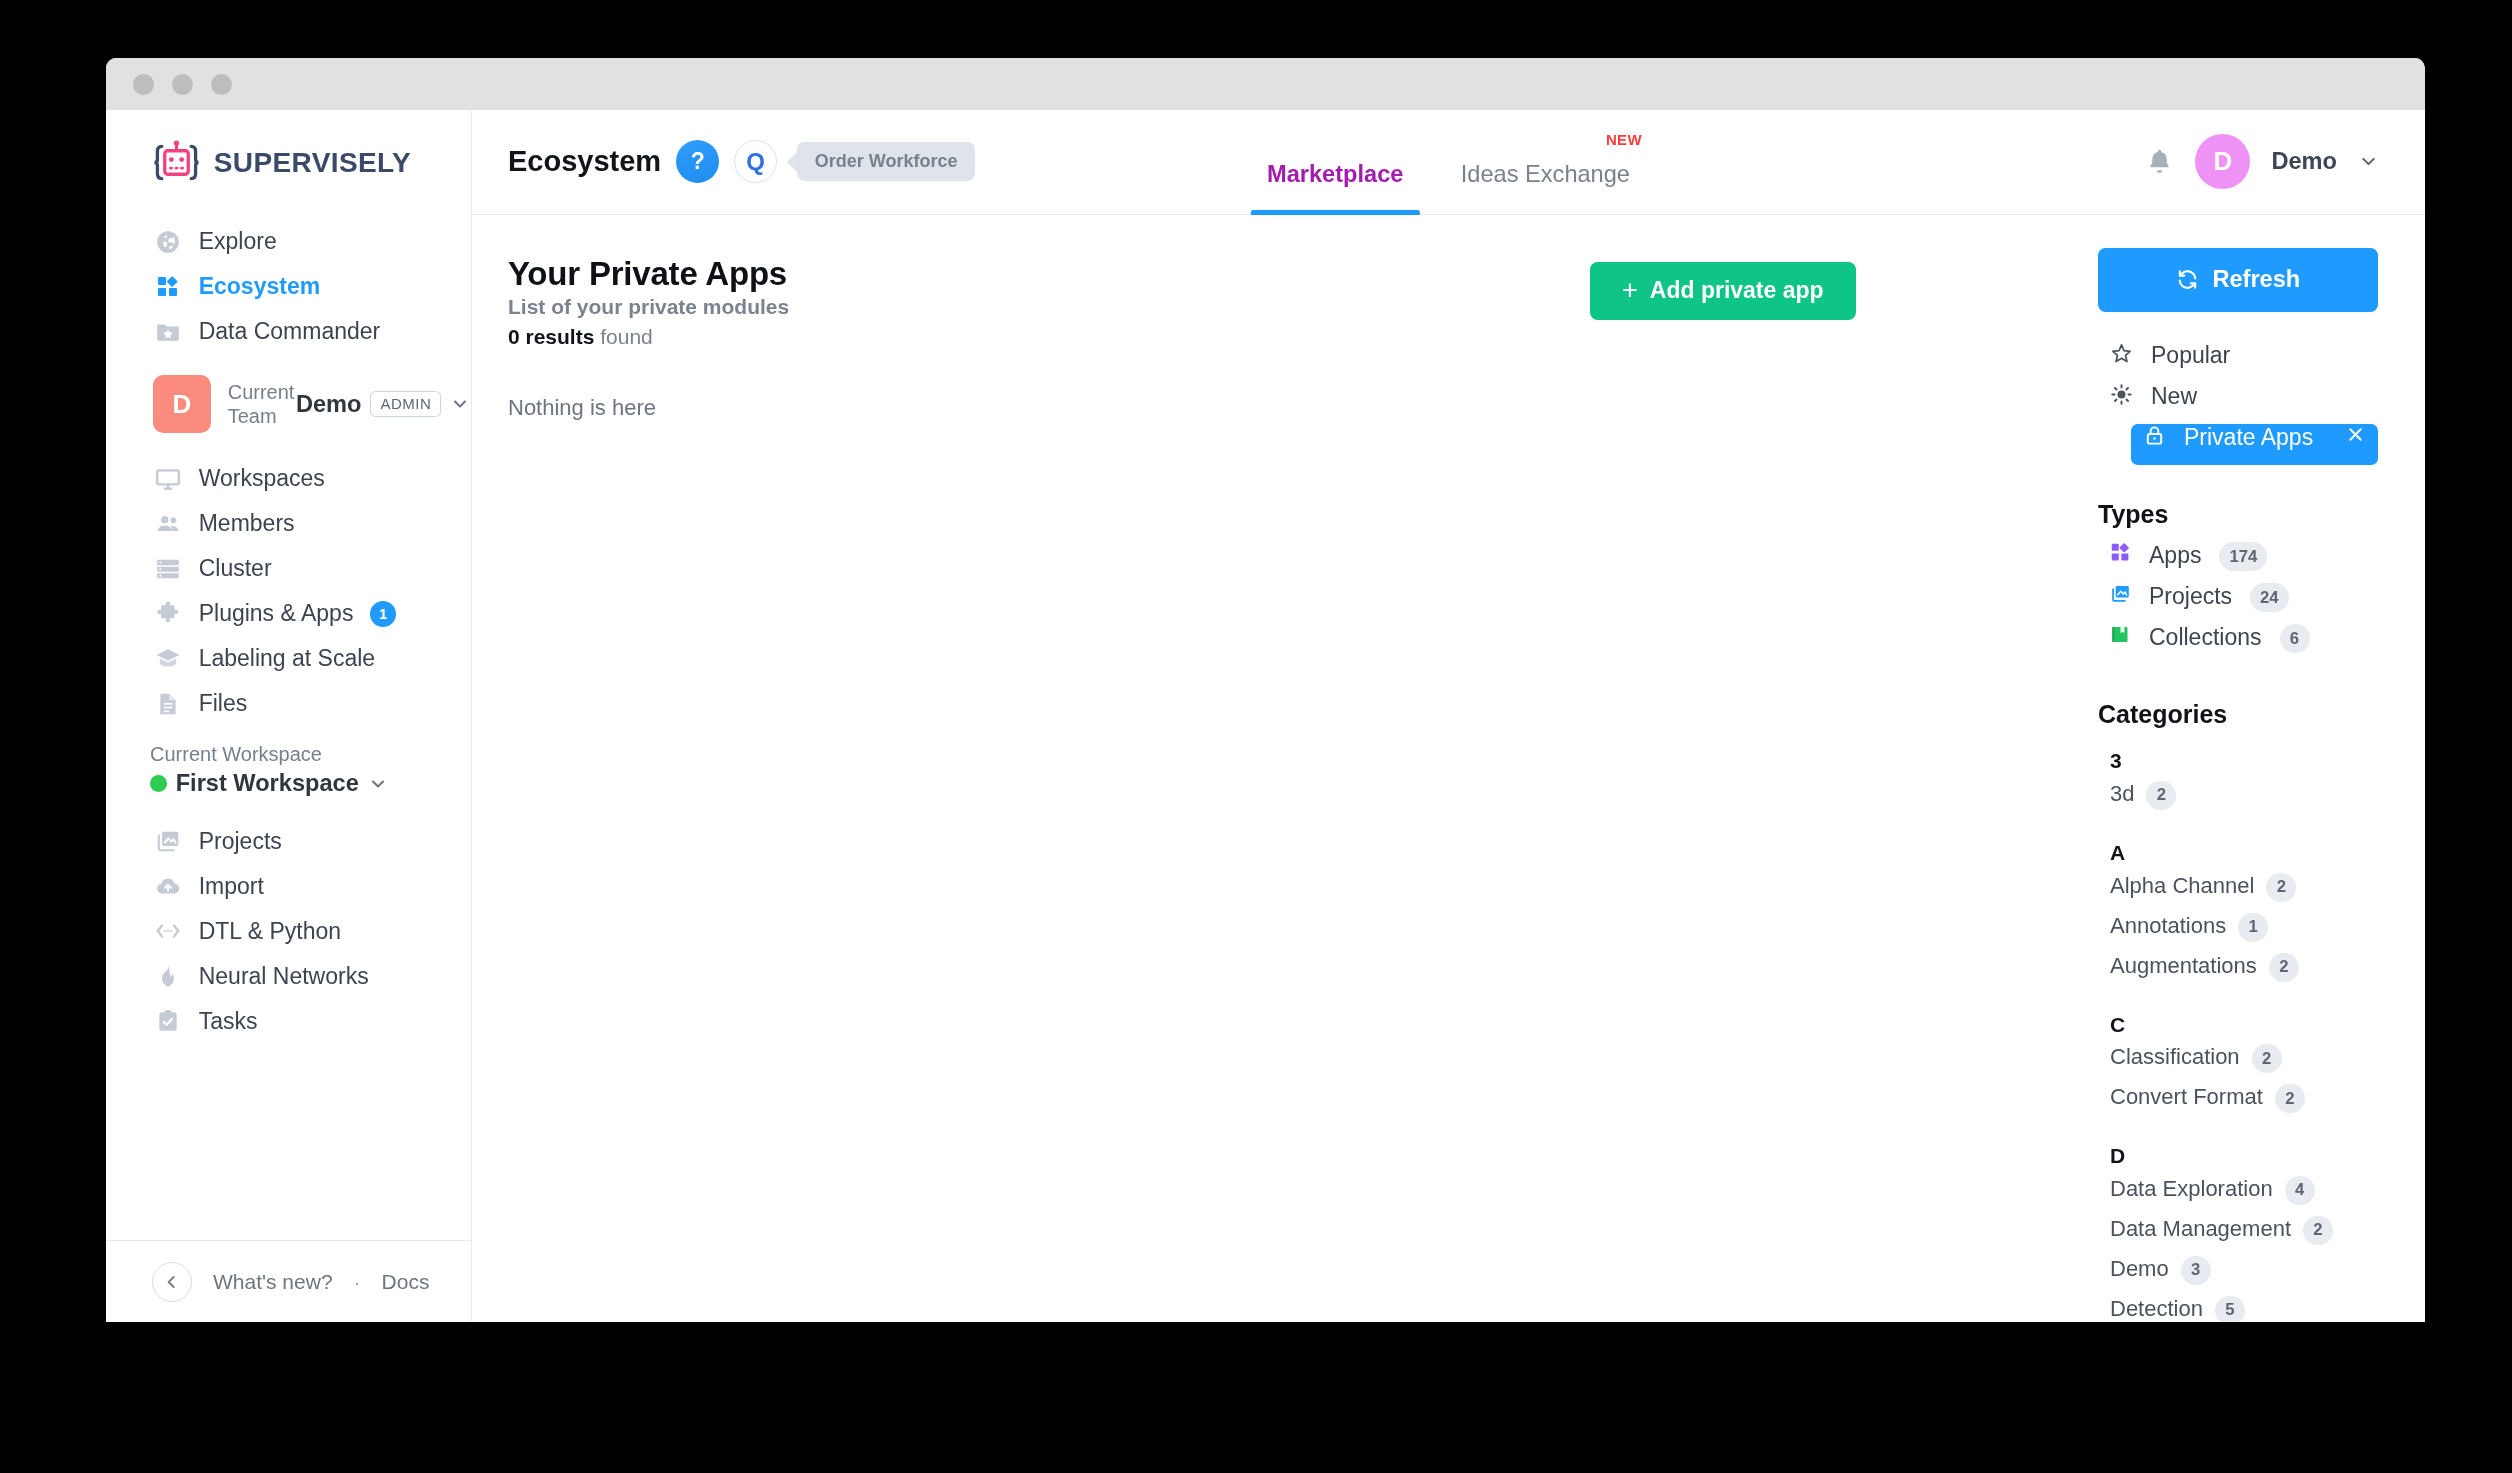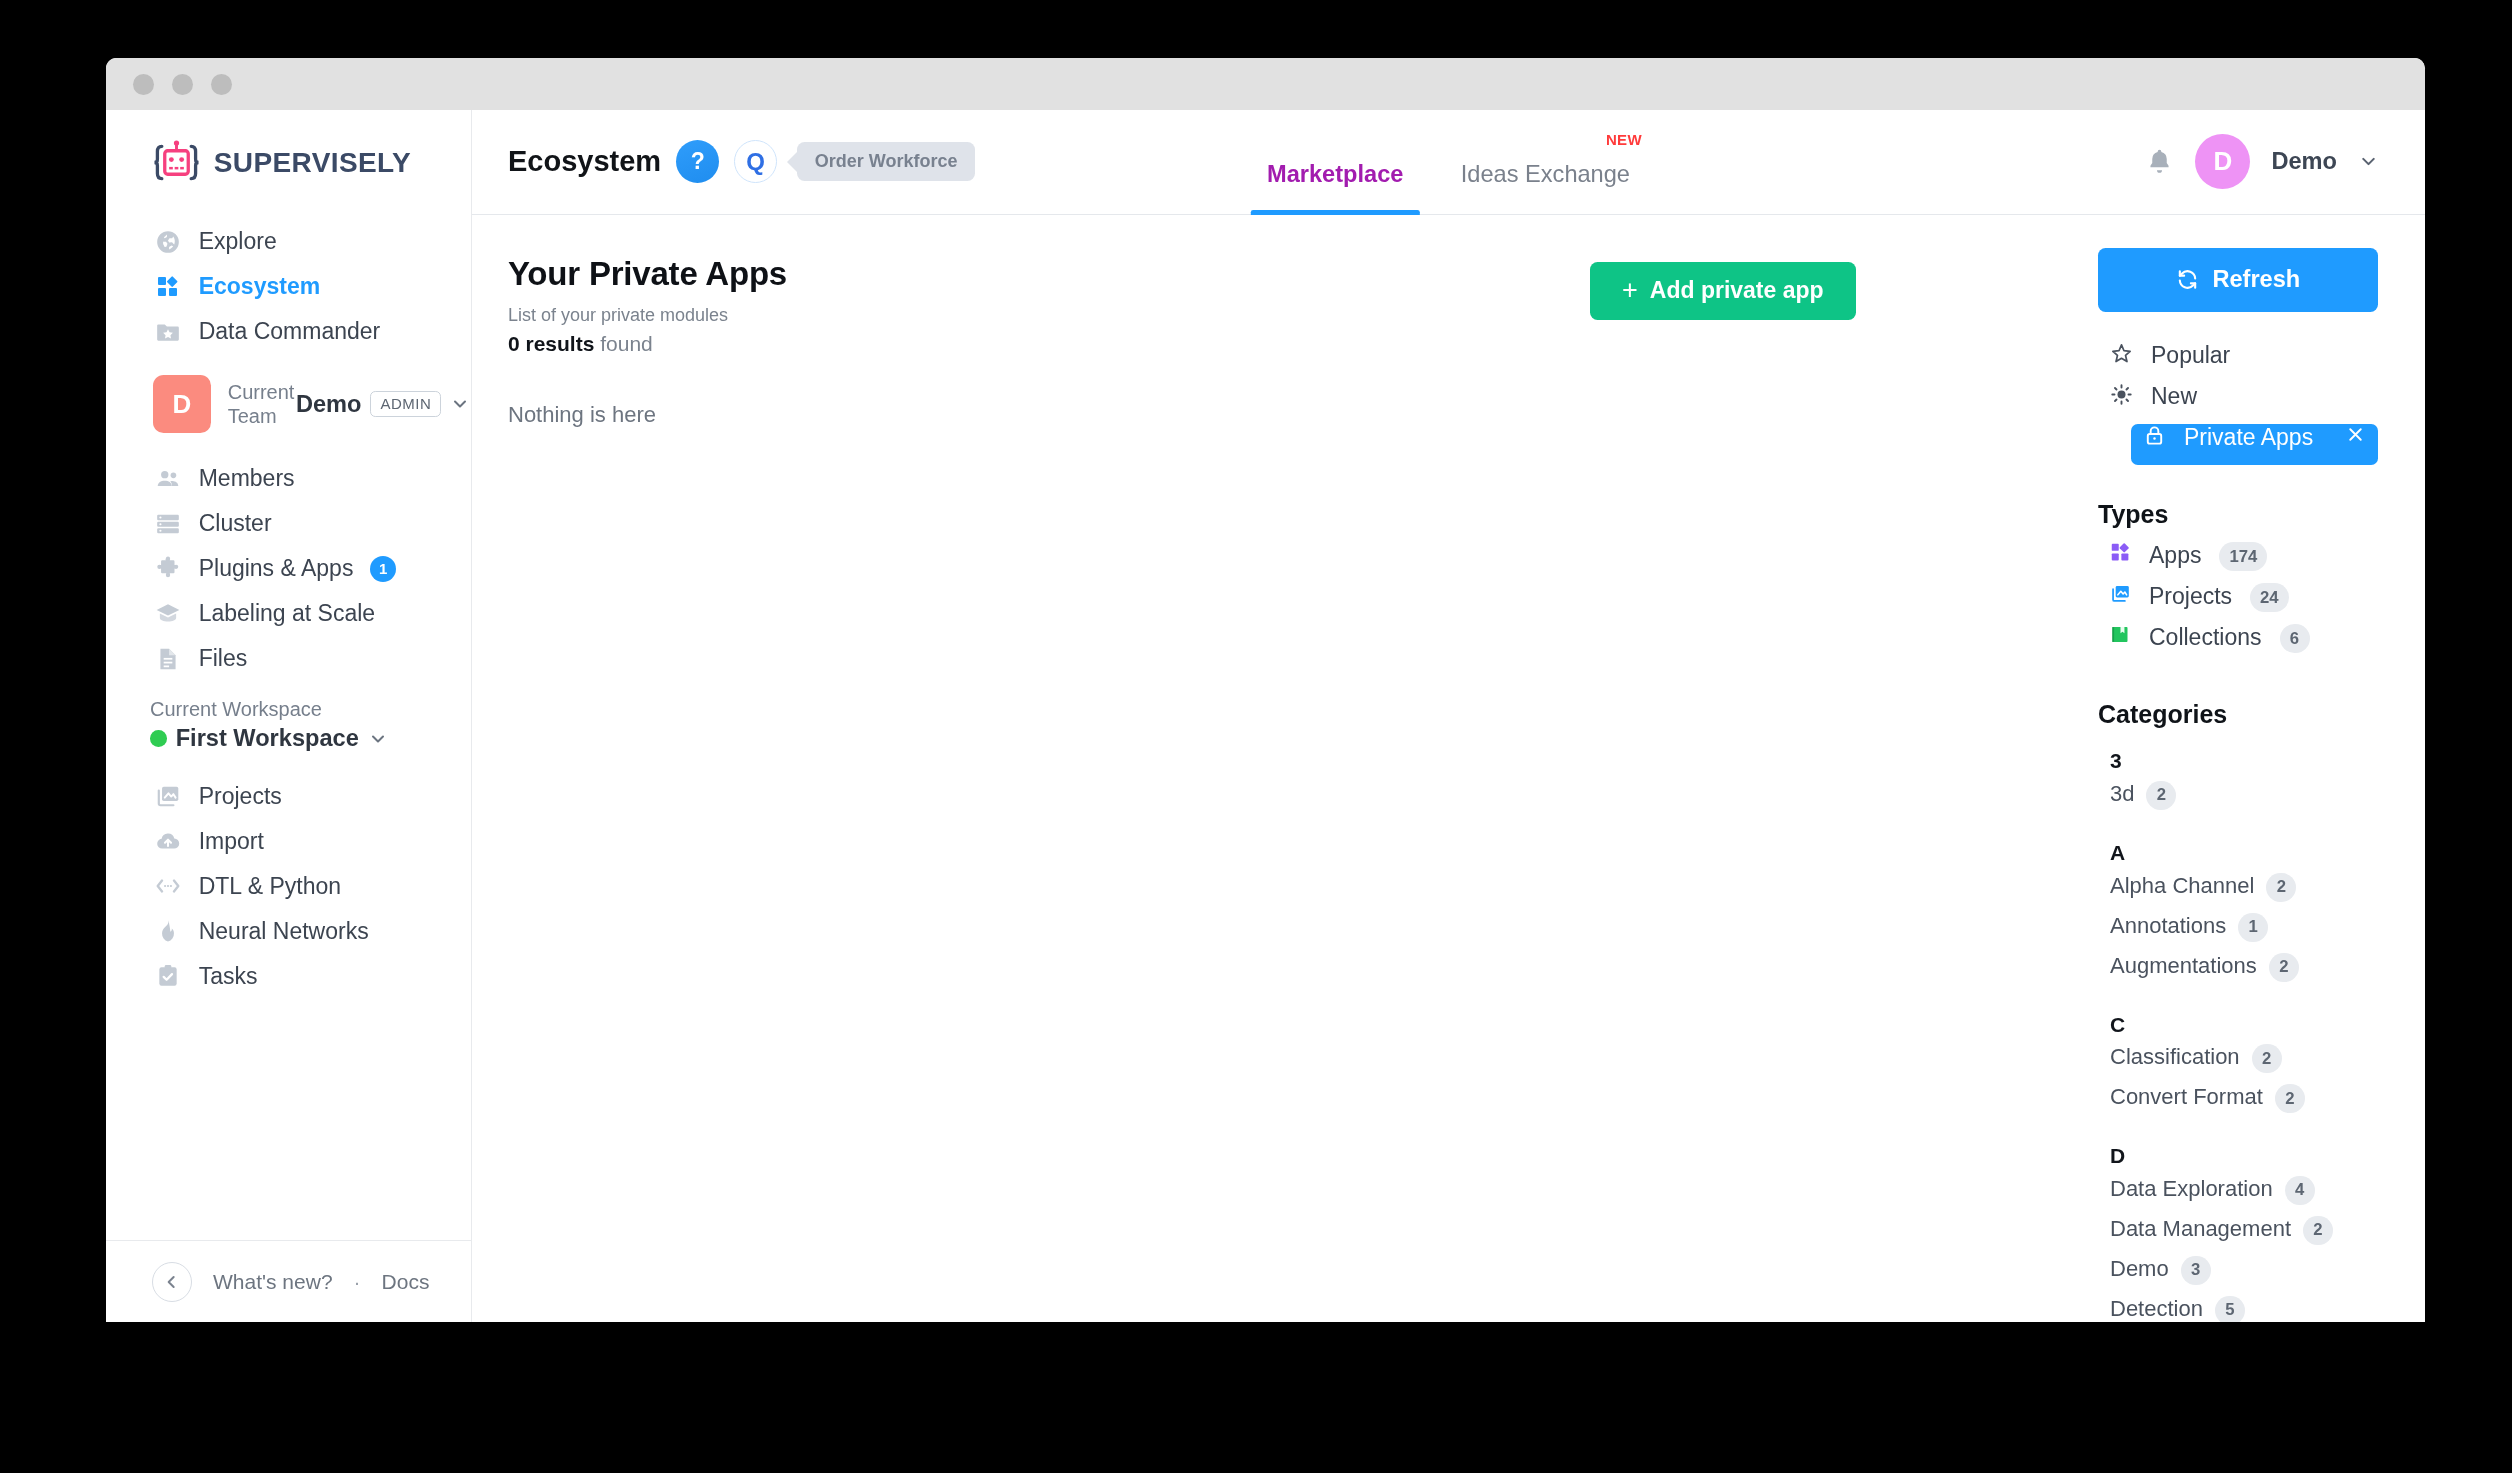--- a/index.html
+++ b/index.html
@@ -199,21 +199,21 @@
   #body { flex: 1 1 auto; display: flex; min-height: 0; }
 
   #content {
     flex: 1 1 auto; min-width: 0;
     padding: 40px 0 0 36px;
     position: relative;
   }
   #content-head { display: flex; align-items: flex-start; }
   #content-head-left { flex: 0 0 auto; }
   #private-title { font-size: 33px; font-weight: 700; color: #0e1116; letter-spacing: -0.2px; }
-  #private-sub { font-size: 18px; color: #7b838e; margin-top: 12px; }
+  #private-sub { font-size: 21px; color: #7b838e; margin-top: 2px; font-weight: bold; }
   #results-line { font-size: 21px; color: #7b838e; margin-top: 6px; }
   #results-line b { color: #10141a; font-weight: 700; }
   #nothing { font-size: 22px; color: #6d7580; margin-top: 46px; }
 
   #add-app-btn {
     position: absolute;
     left: 1118px; top: 47px;
     background: #0ec486; color: #fff;
     font-size: 23px; font-weight: 700;
     padding: 0 32px; height: 58px;
@@ -348,20 +348,29 @@
                   <polyline points="6 9 12 15 18 9"></polyline>
                 </svg>
             </span>
           </div>
         </div>
       </div>
 
       <div class="nav-section">
         <div class="nav-item">
           <span class="ico">
+            <svg viewBox="0 0 24 24" width="26" height="26" fill="none" stroke="#c4cbd4" stroke-width="2.1" stroke-linejoin="round">
+              <rect x="2" y="4" width="20" height="13" rx="1.5"></rect>
+                <path d="M9 21h6M12 17v4" stroke-linecap="round"></path>
+            </svg>
+          </span>
+          <span>Workspaces</span>
+        </div>
+        <div class="nav-item">
+          <span class="ico">
             <svg viewBox="0 0 24 24" width="26" height="26" fill="#c4cbd4">
               <circle cx="9" cy="8" r="3.4"></circle>
                 <circle cx="17" cy="8.6" r="2.6"></circle>
               <path d="M2.5 18.5c0-3.3 2.9-5 6.5-5s6.5 1.7 6.5 5z"></path>
               <path d="M16.2 13.8c2.9.2 5.3 1.7 5.3 4.7h-5.8c0-1.8-.6-3.4-1.6-4.4.7-.2 1.4-.3 2.1-.3z"></path>
             </svg>
           </span>
           <span>Members</span>
         </div>
         <div class="nav-item">

